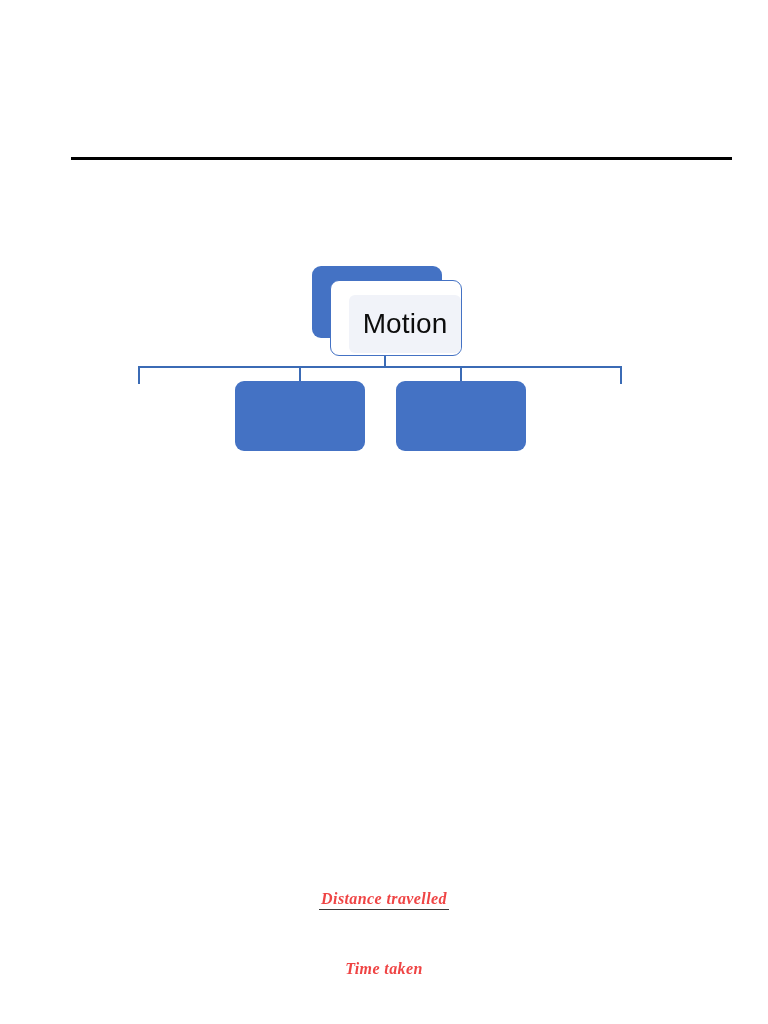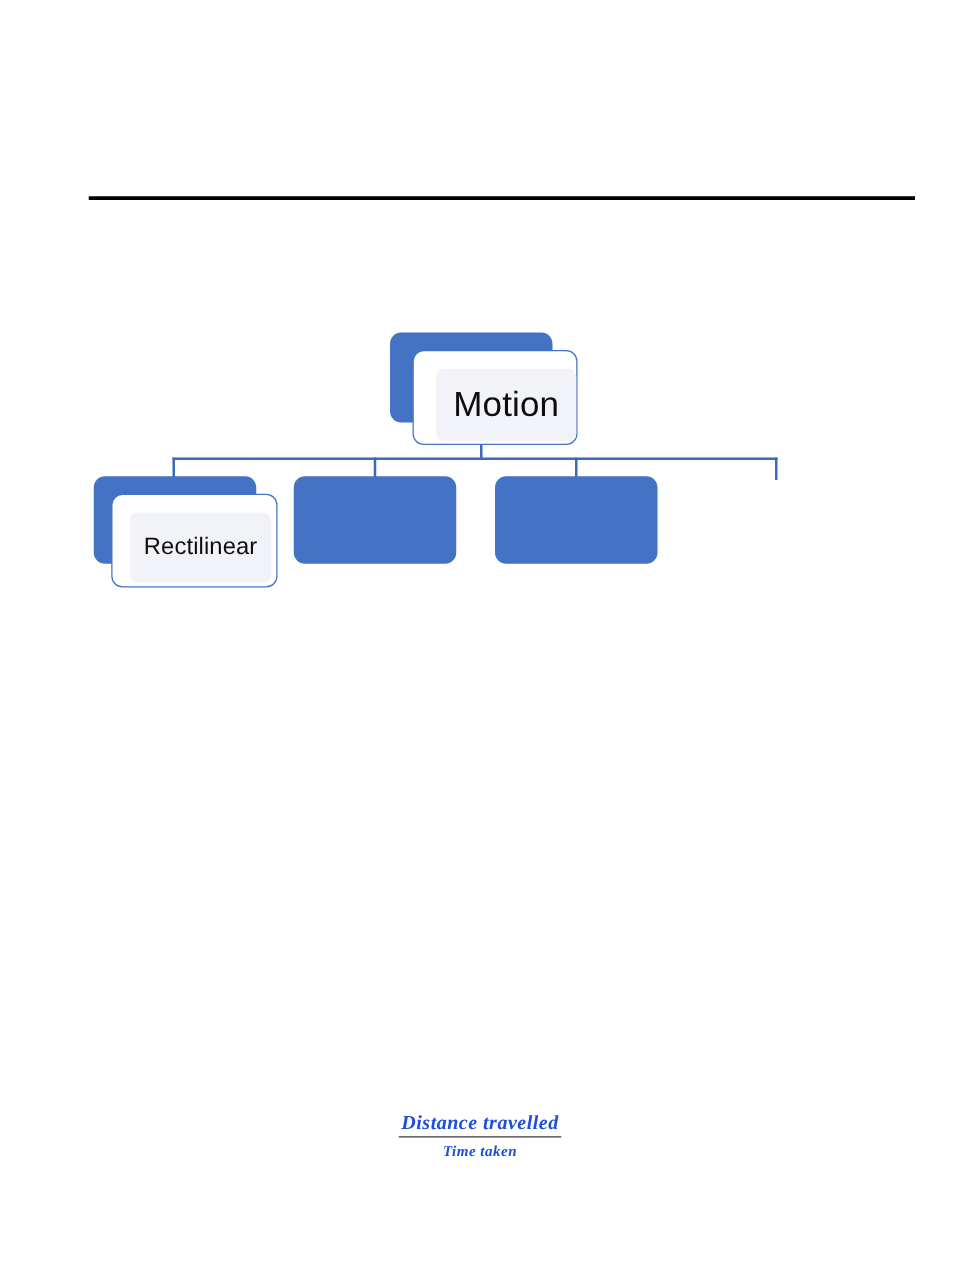--- a/index.html
+++ b/index.html
@@ -114,42 +114,43 @@
   .node-c4 .label { line-height: 1.16; }
 
   
   .fraction {
     position: absolute;
     left: 0;
     top: 890px;
     width: 768px;
     text-align: center;
     font-family: "Liberation Serif", serif;
-    color: #1d4ed8;
+    color: #ef4444;
   }
   .fraction .frac-box {
     display: inline-block;
     text-align: center;
   }
   .fraction .numerator {
     font-style: italic;
     font-weight: bold;
     font-size: 16px;
     letter-spacing: .4px;
     padding: 0 2px 1px 2px;
     border-bottom: 1.6px solid #3a3a3a;
     display: block;
   }
   .fraction .denominator {
     font-style: italic;
     font-weight: bold;
-    font-size: 12px;
+    font-size: 16px;
     letter-spacing: .4px;
     display: block;
     padding-top: 4px;
+    margin-top: 46px;
   }
 </style>
 </head>
 <body>
 
 <div class="page">
 
   <div class="top-rule"></div>
 
   <div class="chart">
@@ -163,28 +164,20 @@
 
     <div class="node node-root">
       <div class="plate"></div>
       <div class="card">
         <div class="card-inner">
           <span class="label">Motion</span>
         </div>
       </div>
     </div>
 
-    <div class="node node-child node-c1">
-      <div class="plate"></div>
-      <div class="card">
-        <div class="card-inner">
-          <span class="label">Rectilinear</span>
-        </div>
-      </div>
-    </div>
 
     <div class="node node-child node-c2">
       <div class="plate"></div>
     </div>
 
     <div class="node node-child node-c3">
       <div class="plate"></div>
     </div>
 
 

